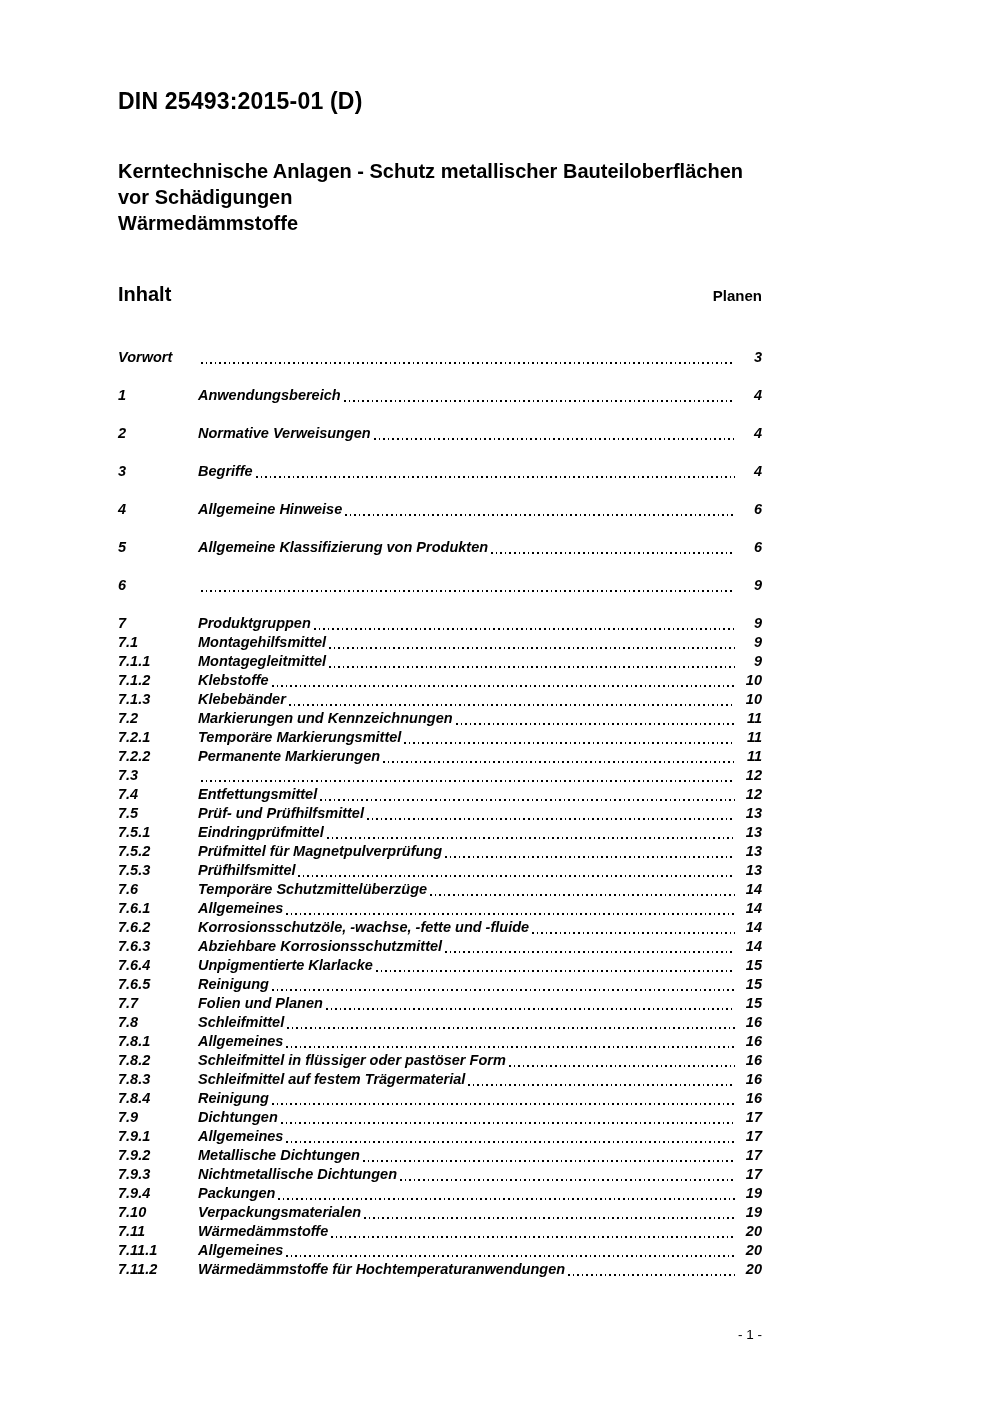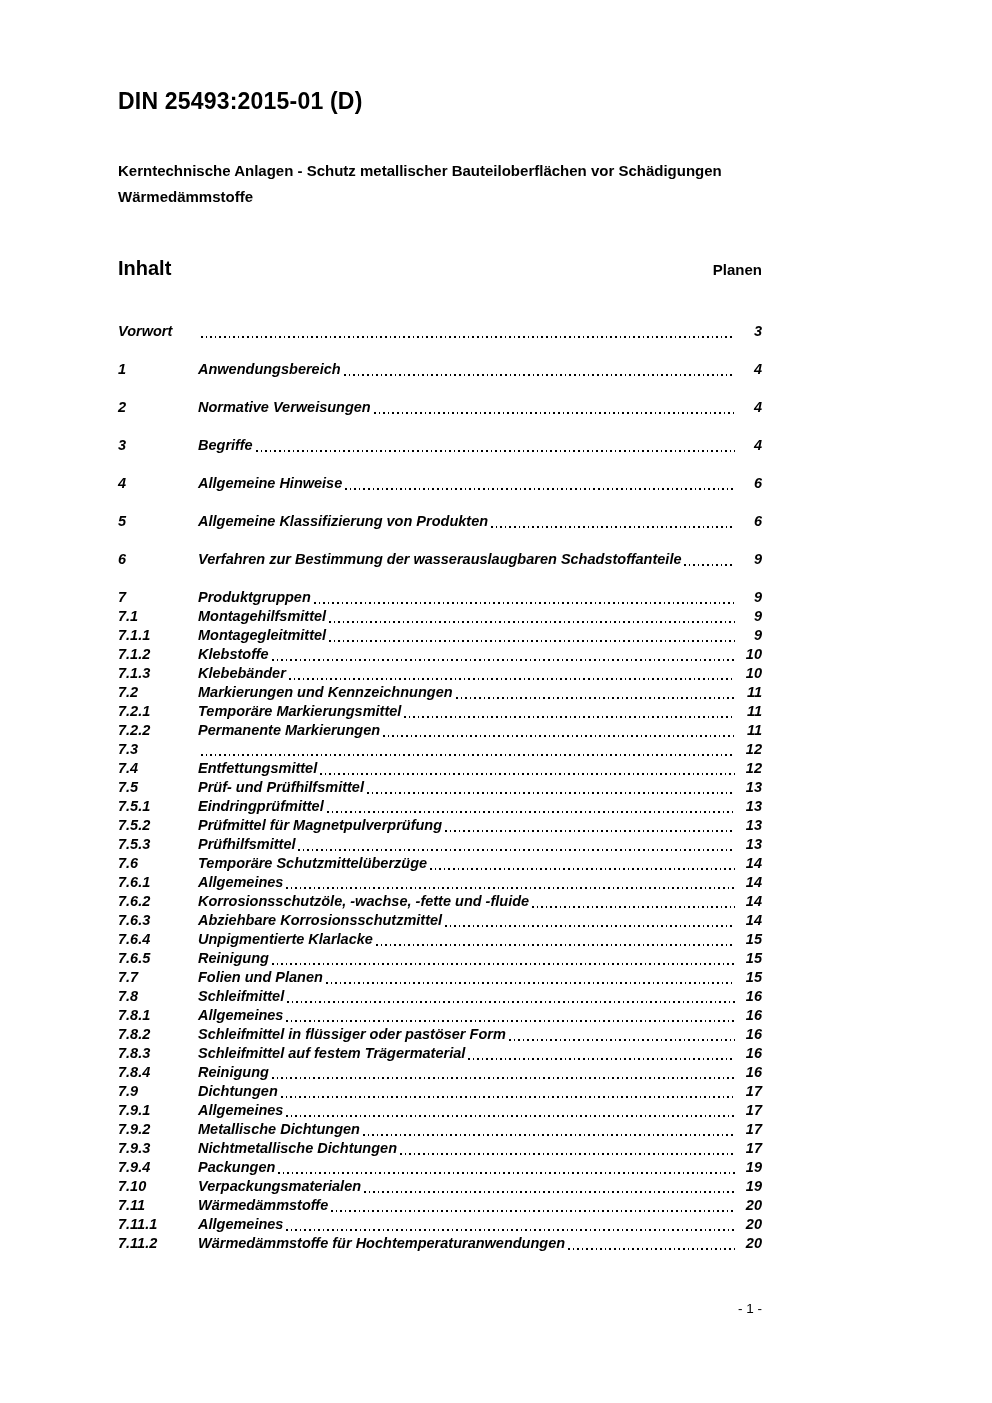--- a/index.html
+++ b/index.html
@@ -18,21 +18,21 @@
     padding: 88px 74px 0 118px;
   }
   h1.doc-title {
     margin: 0;
     font-size: 23px;
     font-weight: bold;
     letter-spacing: 0.2px;
   }
   .subtitle {
     margin-top: 43px;
-    font-size: 15px;
+    font-size: 20px;
     font-weight: bold;
     line-height: 26px;
   }
   .inhalt-row {
     margin-top: 47px;
     display: flex;
     justify-content: space-between;
     align-items: baseline;
   }
   .inhalt-heading {
@@ -138,21 +138,20 @@
 
   <div class="toc-row wide">
     <span class="toc-num">5</span>
     <span class="toc-title">Allgemeine Klassifizierung von Produkten</span>
     <span class="leader"></span>
     <span class="toc-page">6</span>
   </div>
 
   <div class="toc-row wide">
     <span class="toc-num">6</span>
-    <span class="toc-title">Verfahren zur Bestimmung der wasserauslaugbaren Schadstoffanteile</span>
     <span class="leader"></span>
     <span class="toc-page">9</span>
   </div>
 
   <div class="toc-row wide">
     <span class="toc-num">7</span>
     <span class="toc-title">Produktgruppen</span>
     <span class="leader"></span>
     <span class="toc-page">9</span>
   </div>

